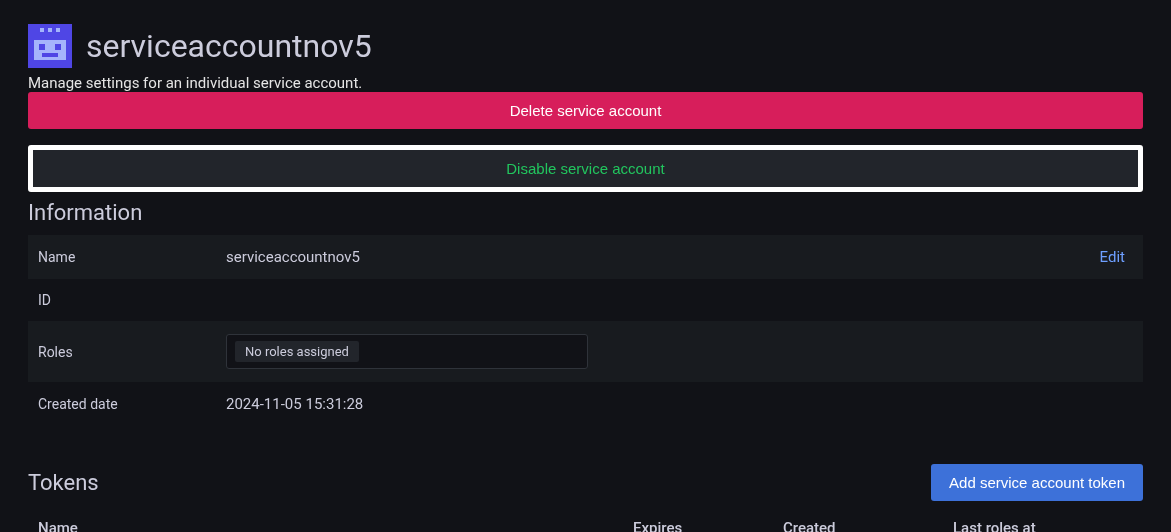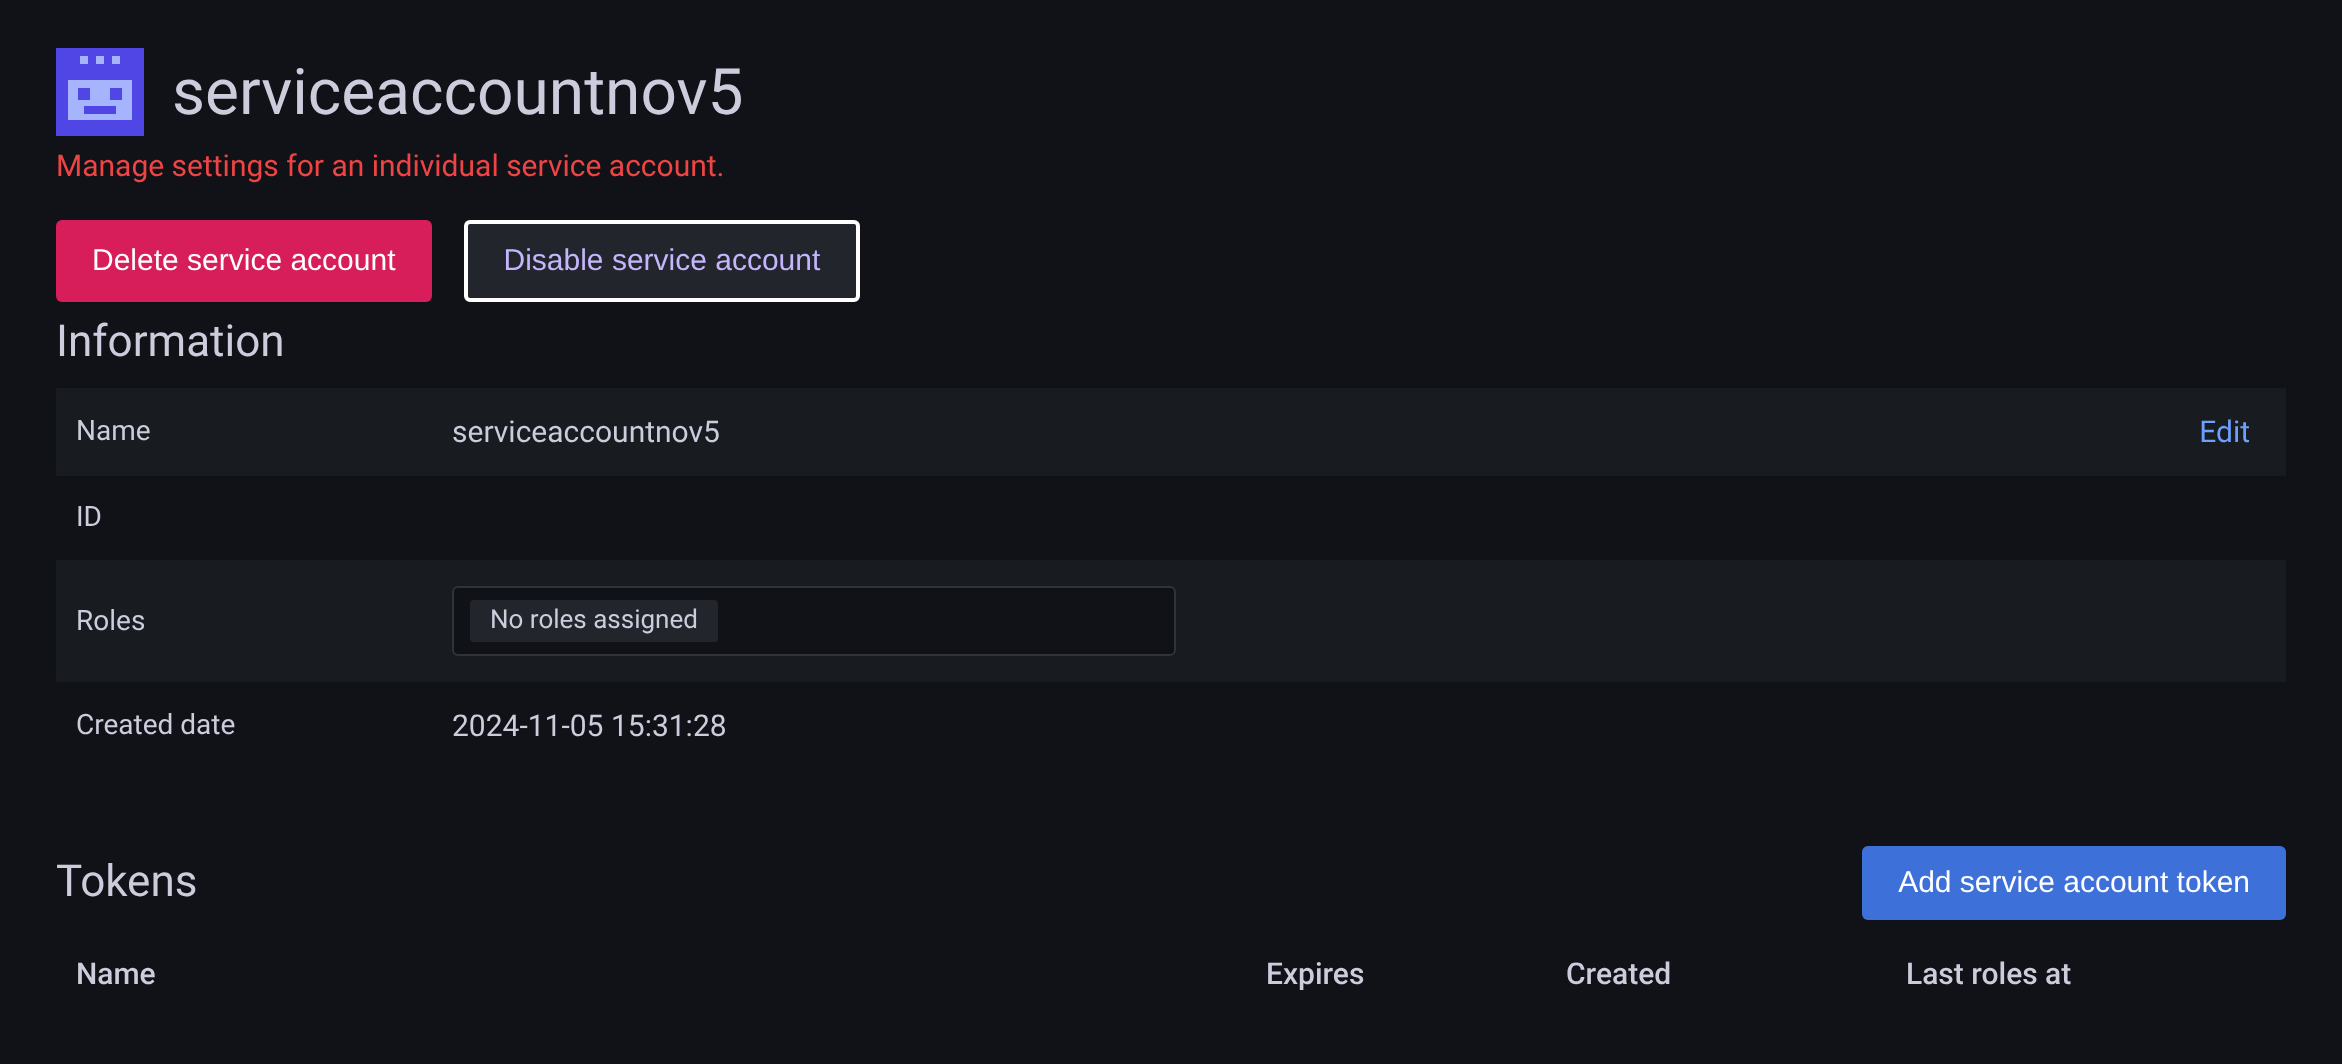--- a/index.html
+++ b/index.html
@@ -67,45 +67,45 @@
       height: 4px;
       background-color: #a5b4fc;
     }
     .page-title {
       font-size: 32px;
       font-weight: 400;
       color: #ccccdc;
     }
     .page-subtitle {
       font-size: 15px;
-      color: #ef4444;
-      margin-bottom: 18px;
+      color: #e5e5e5;
     }
     .action-row {
       display: flex;
-      justify-content: flex-start;
+      justify-content: flex-end;
       gap: 16px;
       margin-bottom: 8px;
+      flex-direction: column;
     }
     .btn {
       padding: 10px 18px;
       border-radius: 3px;
       font-size: 15px;
       font-weight: 500;
       cursor: pointer;
       border: none;
     }
     .btn-danger {
       background-color: #d71e5b;
       color: #ffffff;
     }
     .btn-secondary {
       background-color: #22252b;
-      color: #c4b5fd;
-      border: 2px solid #ffffff;
+      color: #22c55e;
+      border: 5px solid #ffffff;
     }
     .btn-primary {
       background-color: #3d71d9;
       color: #ffffff;
     }
     .section-title {
       font-size: 22px;
       font-weight: 400;
       color: #ccccdc;
       margin-bottom: 10px;

